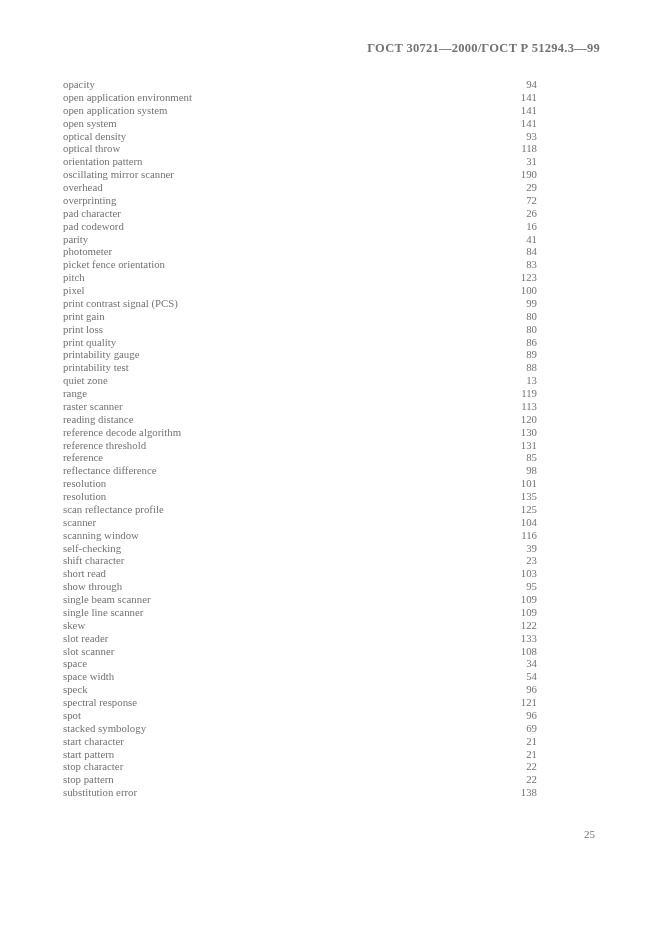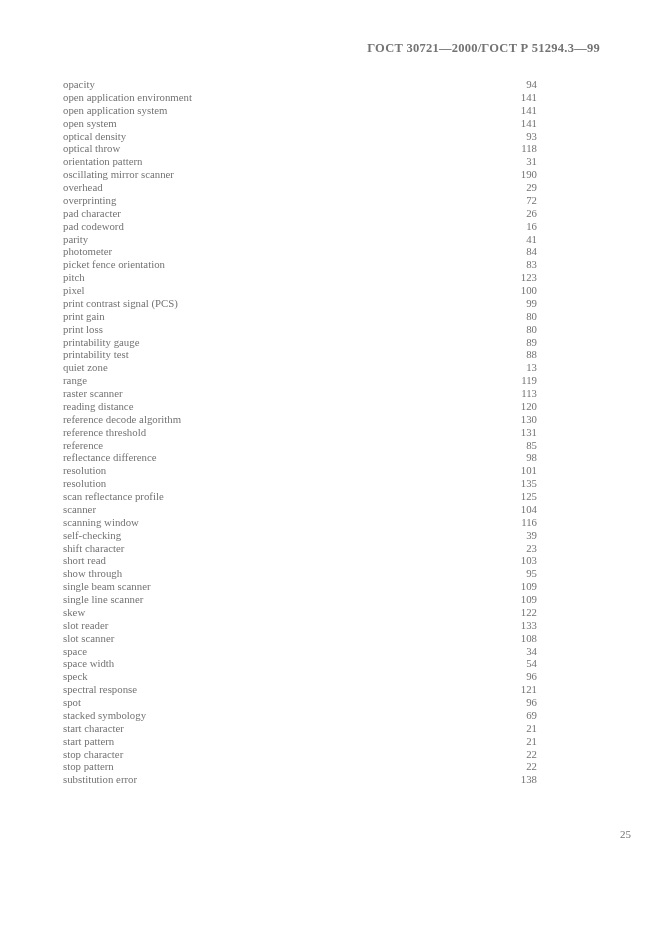--- a/index.html
+++ b/index.html
@@ -51,21 +51,20 @@
     font-family: Liberation Serif, serif;
   }
   .page-number {
     position: absolute;
     top: 828px;
     left: 0;
     width: 595px;
     text-align: right;
     font-size: 11px;
     line-height: 13px;
-    padding-left: 36px;
   }
 </style>
 </head>
 <body>
 
 <div class="page">
   <div class="doc-header">ГОСТ 30721—2000/ГОСТ Р 51294.3—99</div>
 
   <div class="index-list" id="index-list">
       <div class="entry-row">
@@ -142,20 +141,24 @@
       </div>
       <div class="entry-row">
         <span class="entry-term">print gain</span>
         <span class="entry-page">80</span>
       </div>
       <div class="entry-row">
         <span class="entry-term">print loss</span>
         <span class="entry-page">80</span>
       </div>
       <div class="entry-row">
+        <span class="entry-term">print quality</span>
+        <span class="entry-page">86</span>
+      </div>
+      <div class="entry-row">
         <span class="entry-term">printability gauge</span>
         <span class="entry-page">89</span>
       </div>
       <div class="entry-row">
         <span class="entry-term">printability test</span>
         <span class="entry-page">88</span>
       </div>
       <div class="entry-row">
         <span class="entry-term">quiet zone</span>
         <span class="entry-page">13</span>

